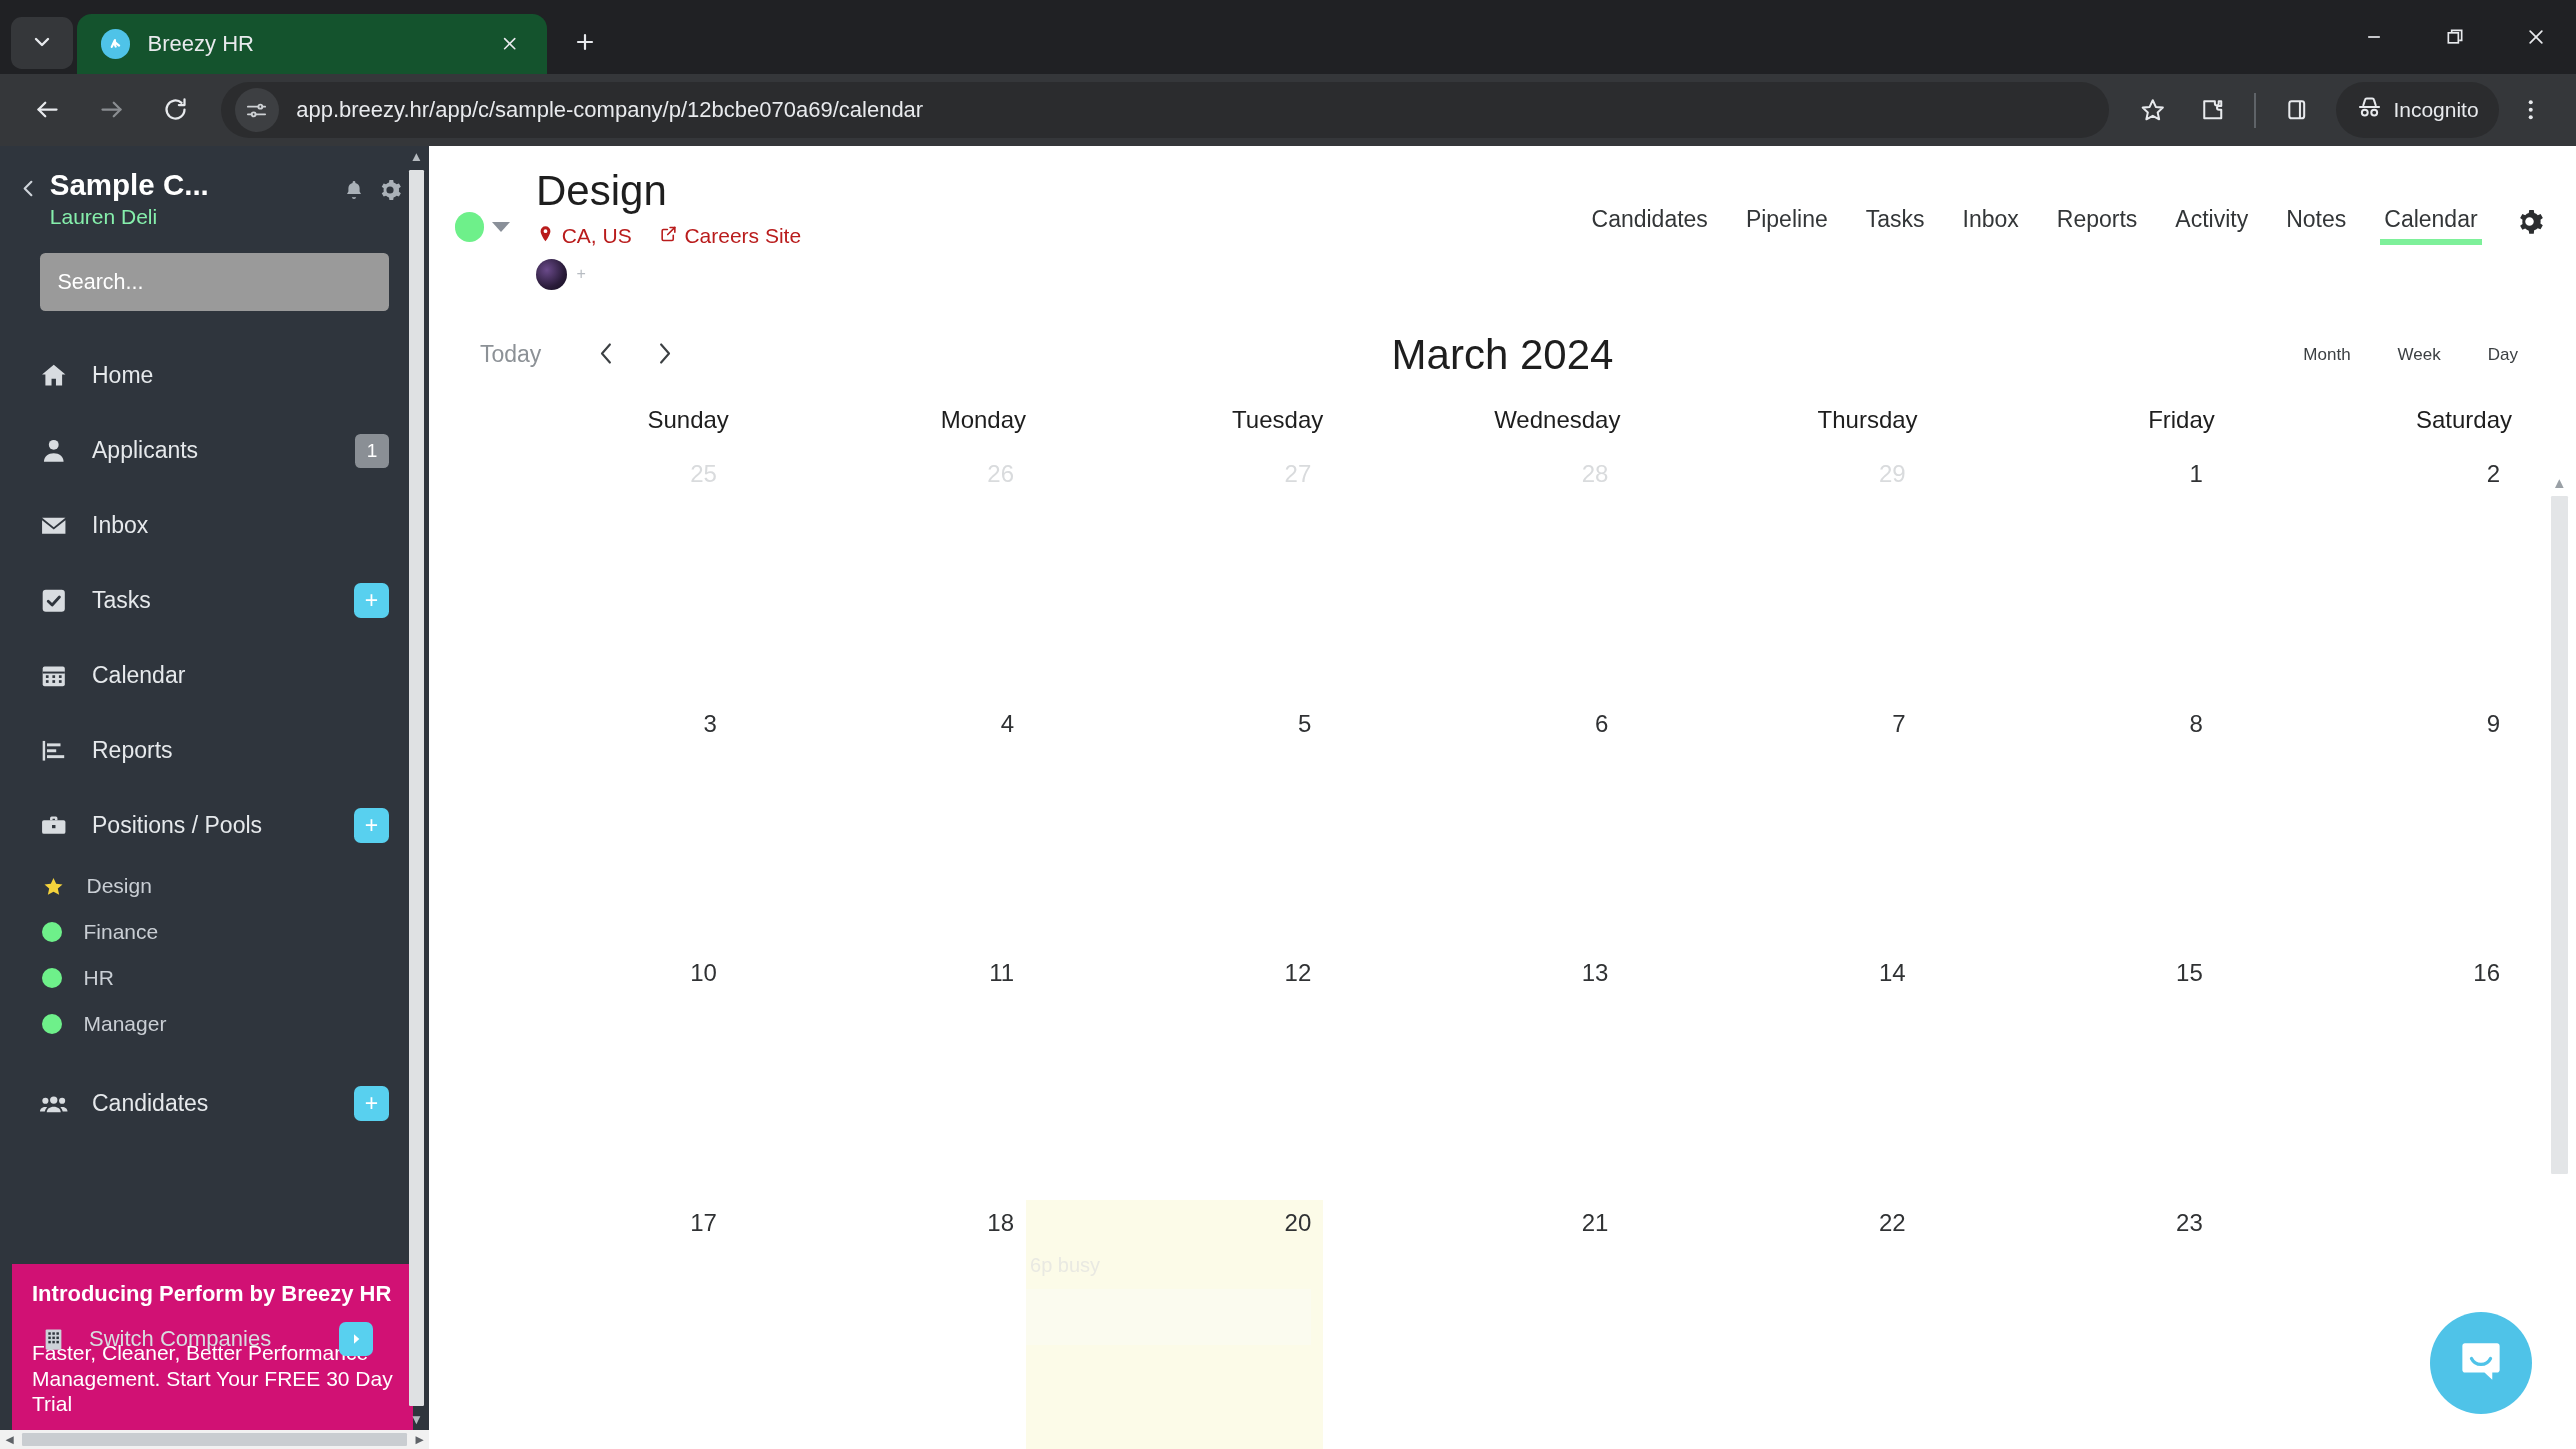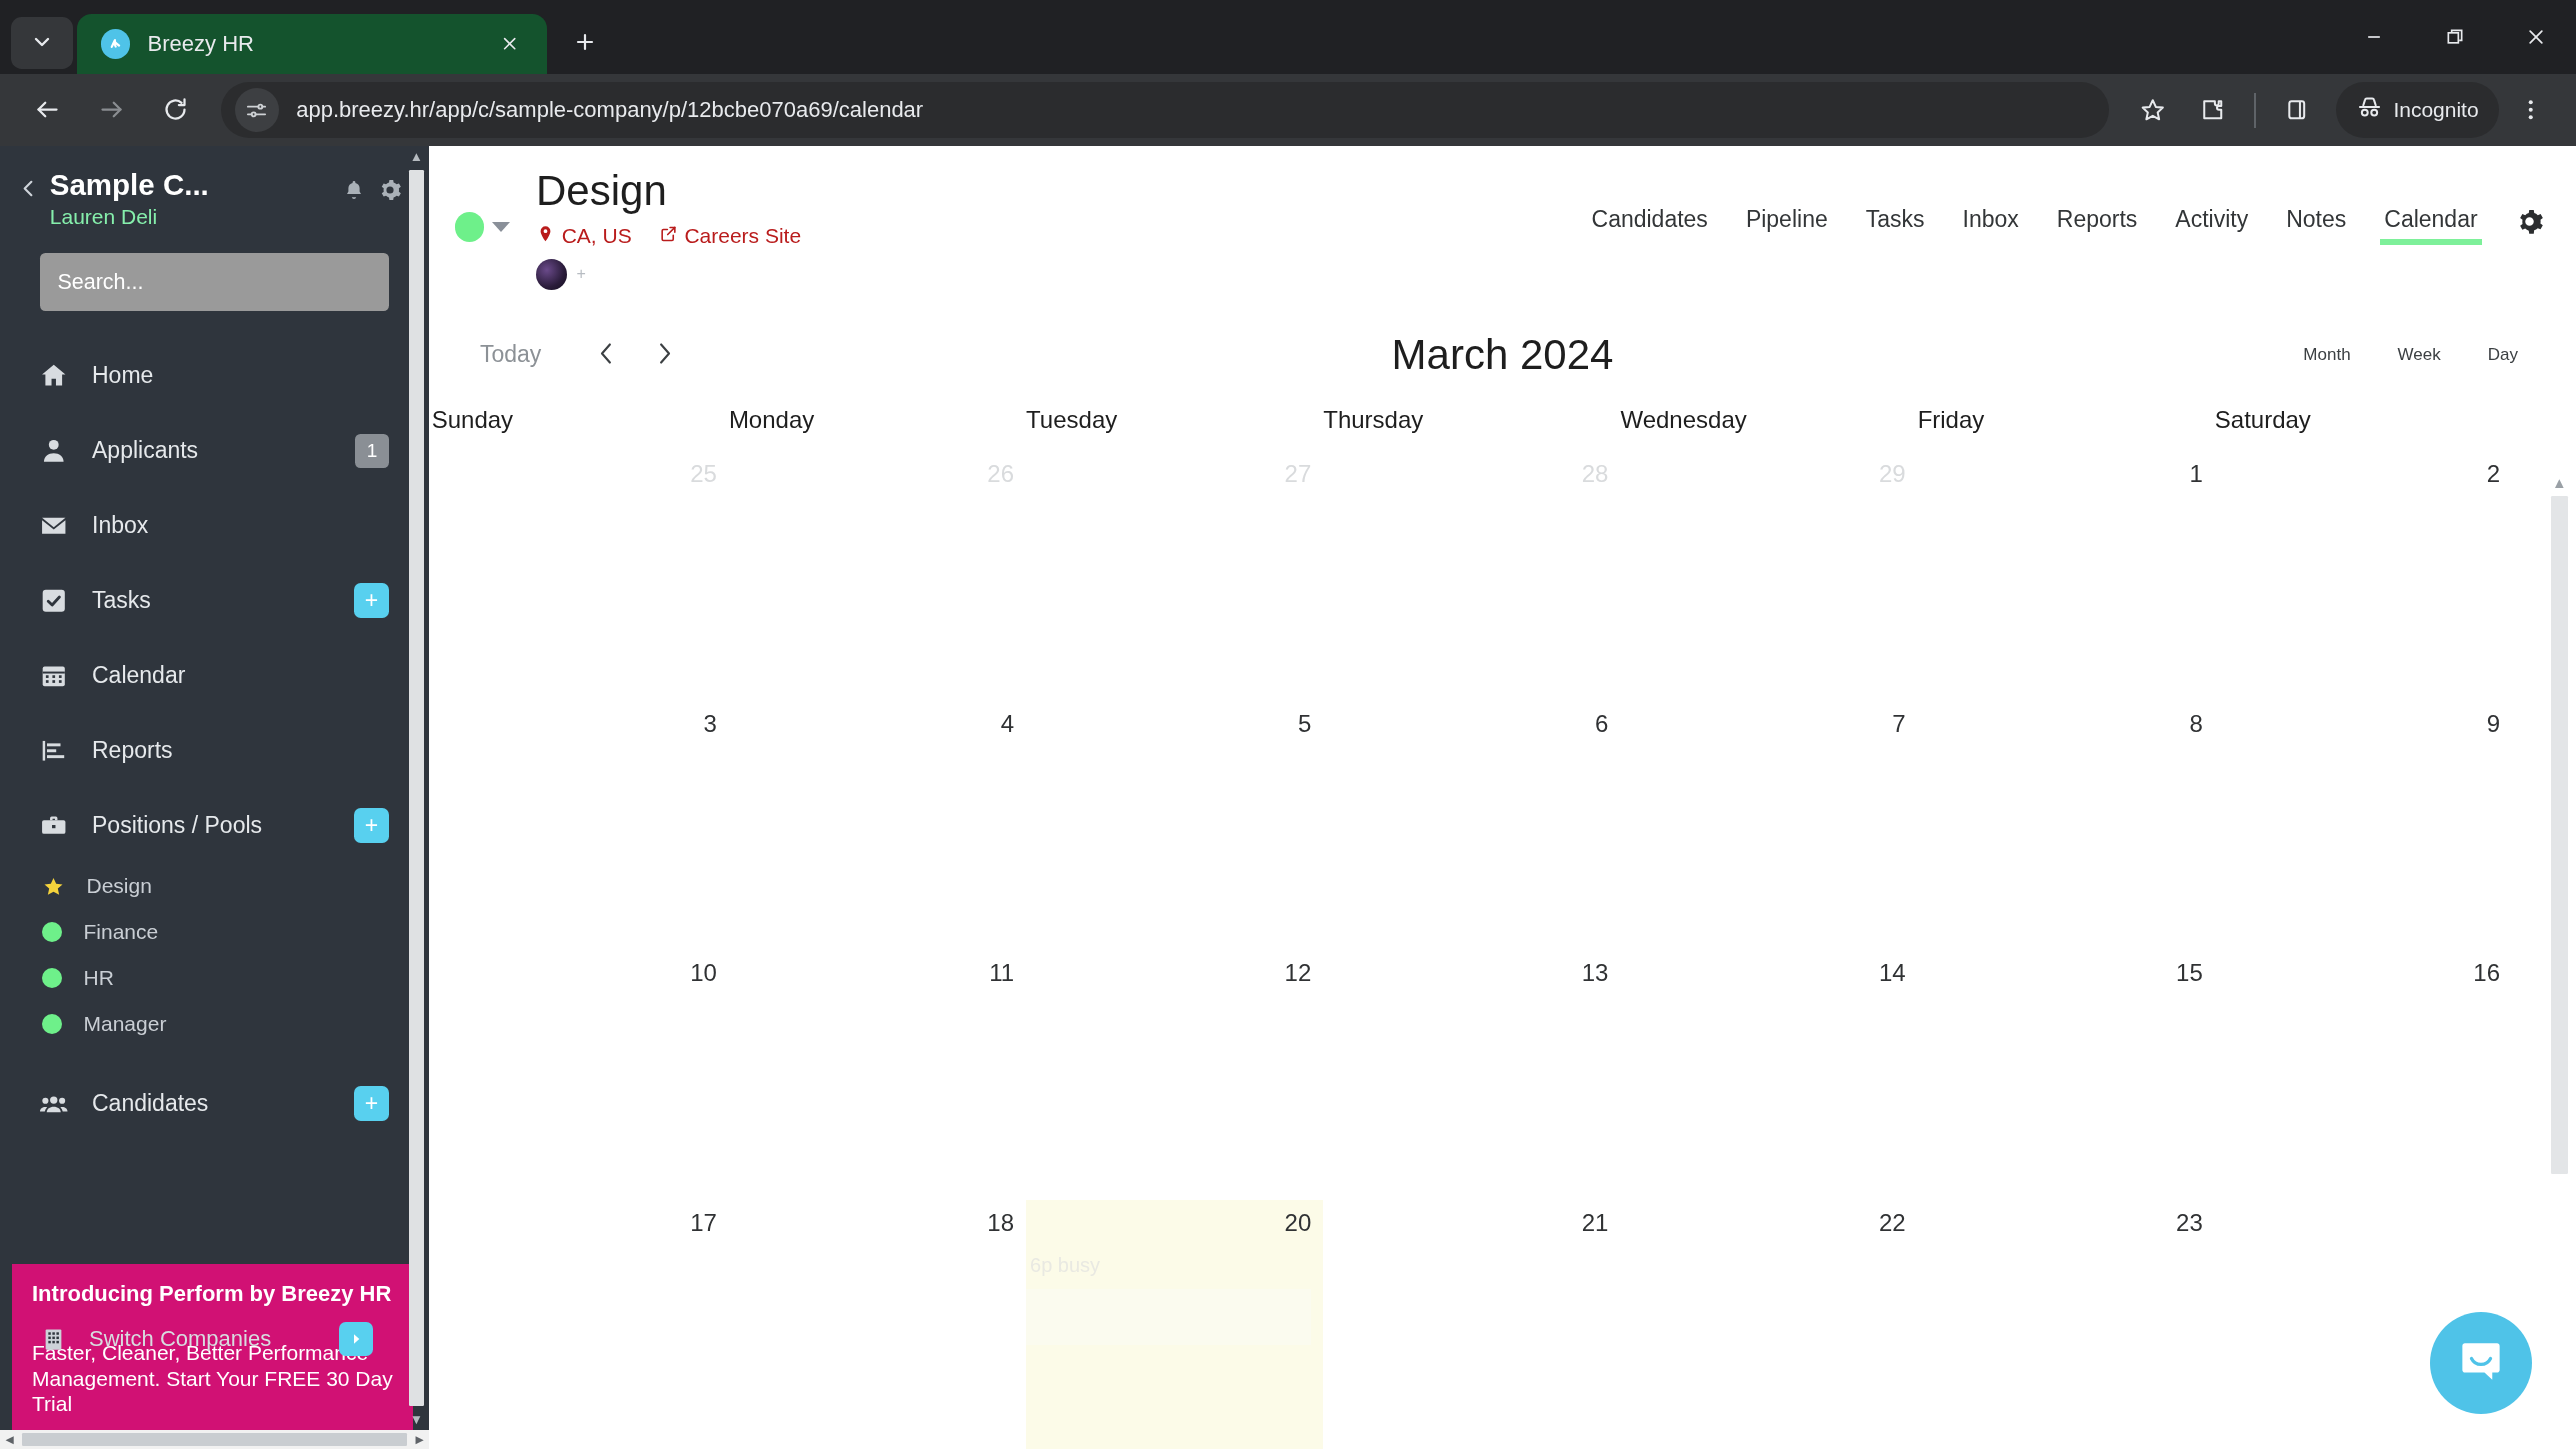--- a/index.html
+++ b/index.html
@@ -218,21 +218,21 @@
   .cal-title {
     position: absolute; left: 0; right: 0; text-align: center; font-size: 42px; color: #1e1e1e;
     pointer-events: none;
   }
   .cal-views { margin-left: auto; display: flex; align-items: center; gap: 47px; z-index: 2; }
   .cal-view { font-size: 17px; color: #3c4043; }
 
   
   .cal-body { flex: 1; display: flex; flex-direction: column; padding-left: 2.7px; min-height: 0; position: relative; }
   .cal-dow { display: grid; grid-template-columns: repeat(7, 1fr); padding-right: 64px; flex-shrink: 0; }
-  .cal-dow div { text-align: left; font-size: 24px; color: #1e1e1e; padding: 10.7px 0 17.4px 0; }
+  .cal-dow div { text-align: right; font-size: 24px; color: #1e1e1e; padding: 10.7px 0 17.4px 0; }
   .cal-grid {
     flex: 1; display: grid; grid-template-columns: repeat(7, 1fr);
     grid-auto-rows: 1fr; padding-right: 64px; min-height: 0;
   }
   .cal-cell { position: relative; padding: 9.4px 12px 0 0; min-height: 0; }
   .cal-cell .num { text-align: right; font-size: 24px; color: #303234; }
   .cal-cell.other .num { color: #d9dbdd; }
   .cal-cell.today { background: #fcfbe8; }
   .cal-cell.today .num { color: #303234; }
   .cal-event {
@@ -654,22 +654,22 @@
           <span class="cal-view">Week</span>
           <span class="cal-view">Day</span>
         </span>
       </div>
 
       <div class="cal-body">
         <div class="cal-dow">
           <div>Sunday</div>
           <div>Monday</div>
           <div>Tuesday</div>
+          <div>Wednesday</div>
           <div>Thursday</div>
-          <div>Wednesday</div>
           <div>Friday</div>
           <div>Saturday</div>
         </div>
 
         <div class="cal-grid">
 
           <div class="cal-cell other">
               <div class="num">25</div>
             </div>
           <div class="cal-cell other">

